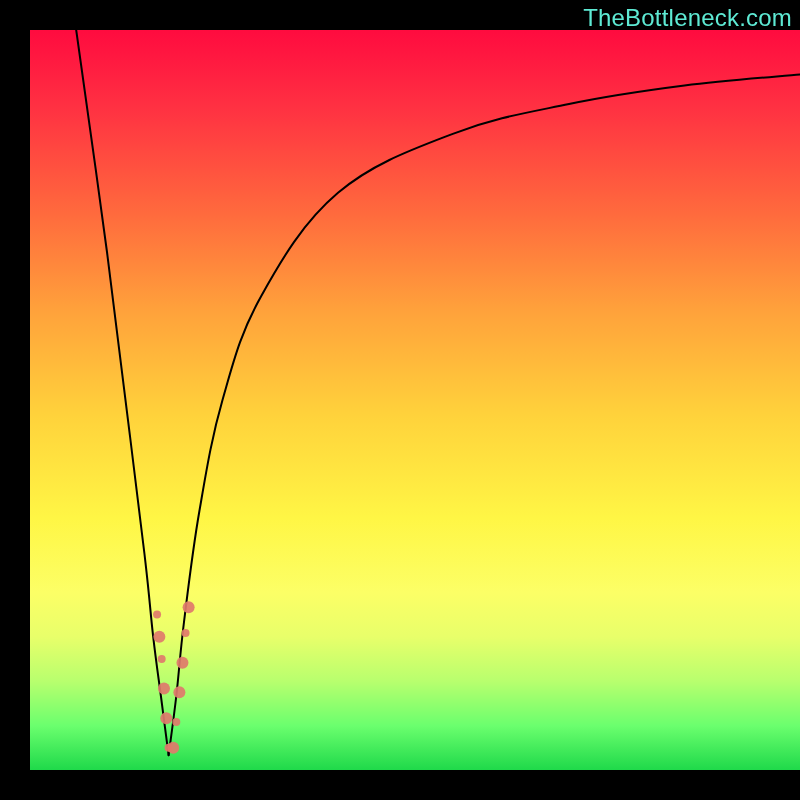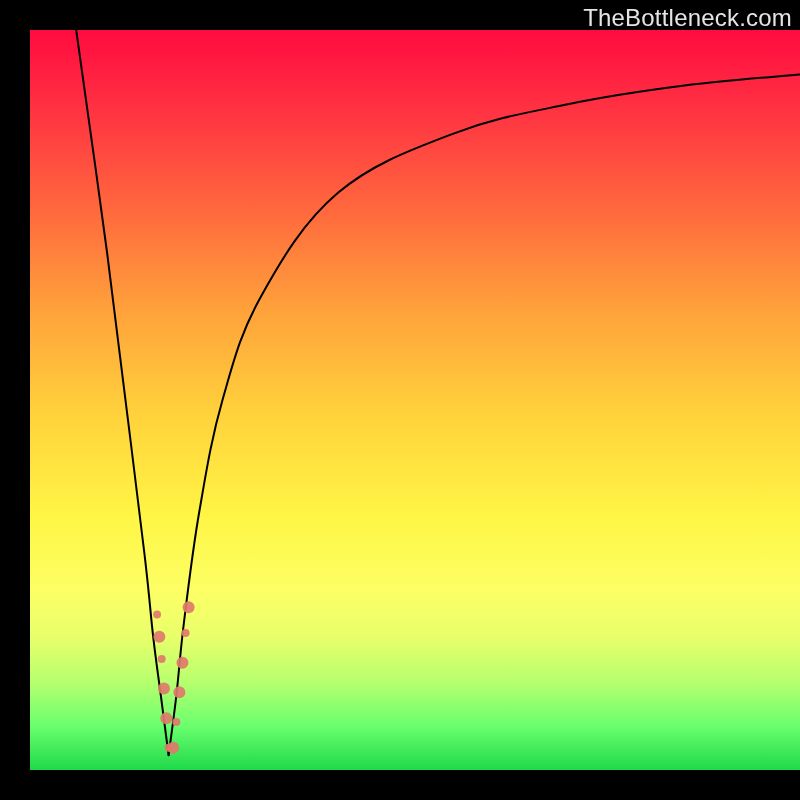--- a/index.html
+++ b/index.html
@@ -44,21 +44,21 @@
     left: 0;
     top: 0;
     width: 770px;
     height: 740px;
     pointer-events: none;
   }
   .watermark {
     position: absolute;
     top: 4px;
     right: 8px;
-    color: #e5e5e5;
+    color: #5eead4;
     font-size: 24px;
     font-weight: 400;
     letter-spacing: 0.2px;
   }
 </style>
 </head>
 <body>
 
 <div class="frame">
 

